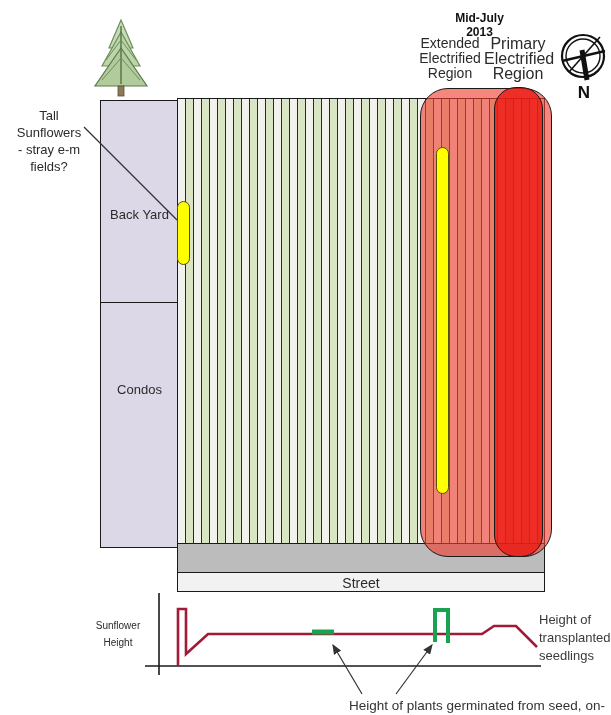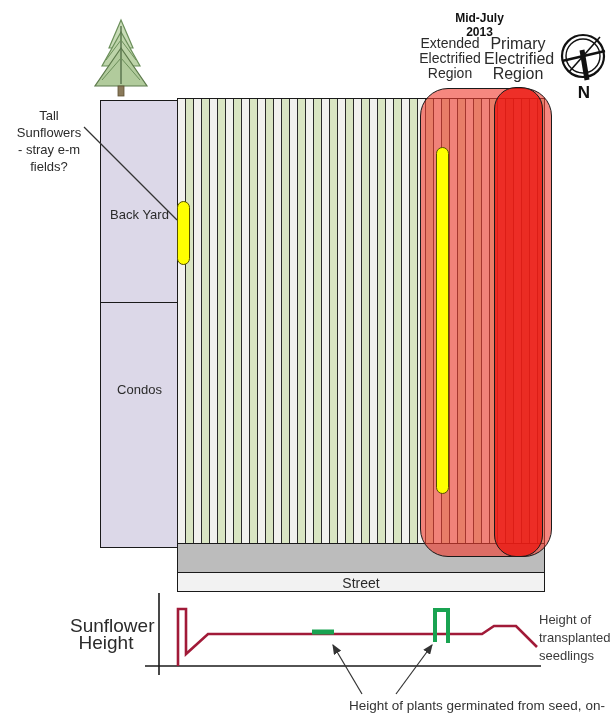--- a/index.html
+++ b/index.html
@@ -54,21 +54,21 @@
   }
   .pri-region {
     left:494px; top:87px; width:49px; height:470px; border-radius:22px;
     background:rgba(236,22,16,0.78); border:1.5px solid #1a1a1a; box-sizing:border-box;
   }
   .yellow-bar { position:absolute; background:#ffff00; border:1.5px solid #555000; box-sizing:border-box; }
   .yellow-long  { left:436px; top:147px; width:13px; height:347px; border-radius:7px; }
   .yellow-short { left:177px; top:201px; width:13px; height:64px;  border-radius:7px; }
 
   
-  .sunflower-label { left:70px;  top:617px; width:72px; font-size:19px; line-height:17px; }
+  .sunflower-label { left:82px;  top:617px; width:72px; font-size:10px; line-height:17px; }
   .right-ann  { left:539px; top:611px; width:80px; font-size:13px; line-height:18px; color:#3a3a3a; }
   .bottom-ann { left:315px; top:698px; font-size:13.5px; color:#333;margin-left:34px; }
 
   .overlay { left:0; top:0; width:611px; height:715px; pointer-events:none; }
 </style>
 </head>
 <body>
 
 <div id="canvas">
 

